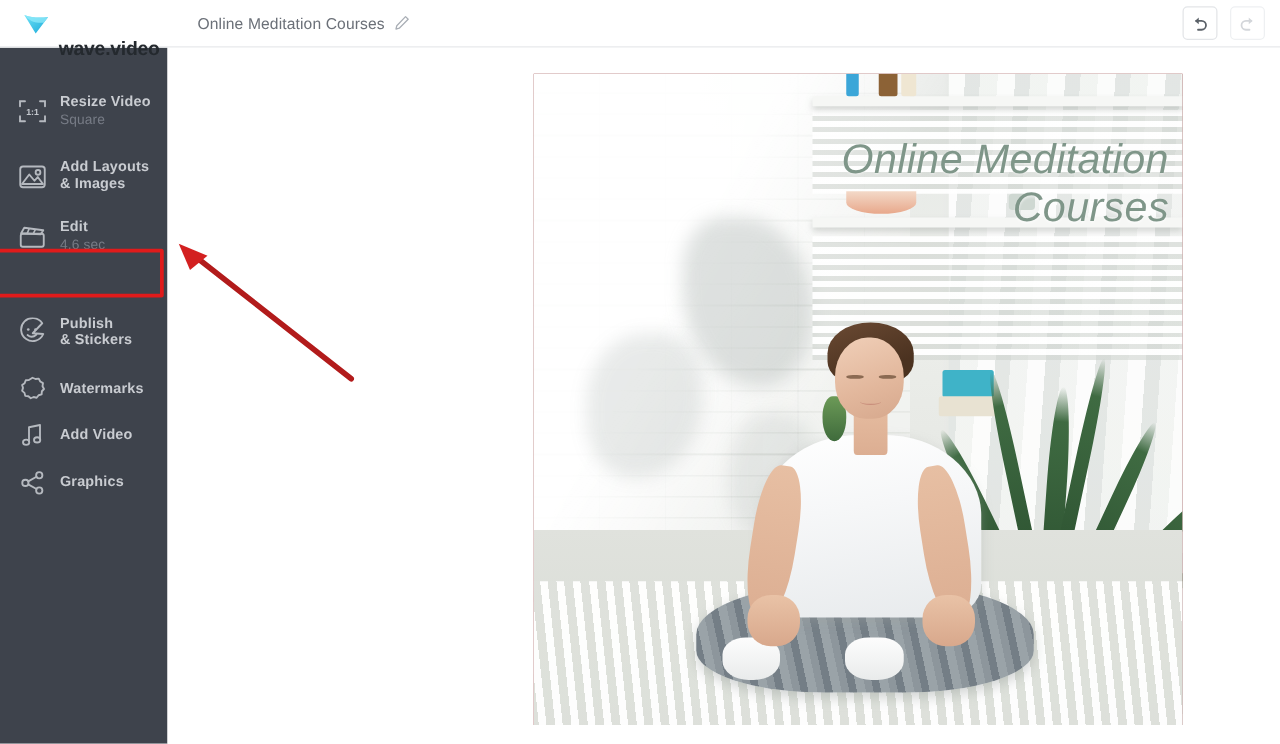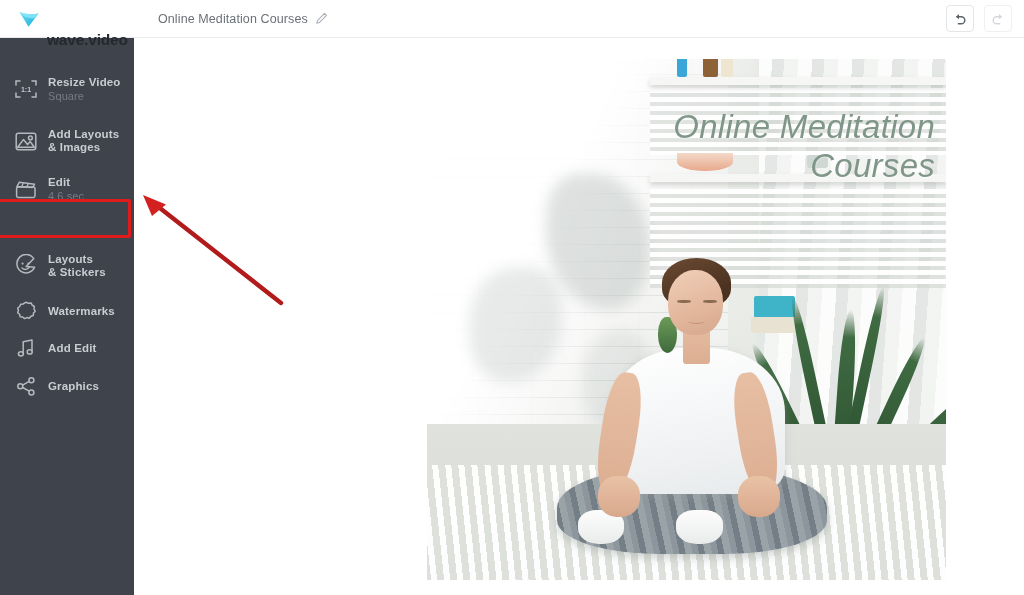--- a/index.html
+++ b/index.html
@@ -315,21 +315,21 @@
     <div id="row-graphics" class="side-item two-line">
       <span class="side-icon">
         <svg width="26" height="24" viewBox="0 0 26 24">
           <path d="M20.8 4.6 A9.2 9.2 0 1 0 21.6 13.2 L13.2 12.6 Z" fill="none" stroke="#b5b9bf" stroke-width="1.5" stroke-linejoin="round"></path>
           <circle cx="9.6" cy="9.6" r="1.05" fill="#b5b9bf"></circle>
           <circle cx="15.4" cy="9.6" r="1.05" fill="#b5b9bf"></circle>
           <path d="M9 14 Q12.5 17 16.2 13.6" fill="none" stroke="#b5b9bf" stroke-width="1.4" stroke-linecap="round"></path>
         </svg>
       </span>
       <span class="side-labels">
-        <span class="side-title">Layouts</span>
+        <span class="side-title">Publish</span>
         <span class="side-title">&amp; Stickers</span>
       </span>
     </div>
 
     <div id="row-watermarks" class="side-item">
       <span class="side-icon">
         <svg width="26" height="24" viewBox="0 0 26 24">
           <path d="M13 3.2 L15.4 4.2 L18 3.9 L19.2 6.2 L21.4 7.5 L21 10 L22.2 12.2
                    L20.5 14 L20.3 16.5 L17.9 17.2 L16.3 19.2 L13.9 18.6 L11.6 19.6
                    L9.7 18 L7.2 17.7 L6.6 15.3 L4.7 13.7 L5.4 11.3 L4.7 9 L6.7 7.5
@@ -343,21 +343,21 @@
 
     <div id="row-music" class="side-item">
       <span class="side-icon">
         <svg width="24" height="23" viewBox="0 0 24 23">
           <path d="M9.2 16.4 V4.8 L18 3 V14.4" fill="none" stroke="#b5b9bf" stroke-width="1.5" stroke-linejoin="round"></path>
           <ellipse cx="6.9" cy="16.8" rx="2.5" ry="2.1" fill="none" stroke="#b5b9bf" stroke-width="1.5"></ellipse>
           <ellipse cx="15.7" cy="14.9" rx="2.5" ry="2.1" fill="none" stroke="#b5b9bf" stroke-width="1.5"></ellipse>
         </svg>
       </span>
       <span class="side-labels">
-        <span class="side-title">Add Edit</span>
+        <span class="side-title">Add Video</span>
       </span>
     </div>
 
     <div id="row-publish" class="side-item">
       <span class="side-icon">
         <svg width="24" height="23" viewBox="0 0 24 23">
           <circle cx="17.4" cy="5.2" r="2.5" fill="none" stroke="#b5b9bf" stroke-width="1.5"></circle>
           <circle cx="6.3" cy="11.3" r="2.5" fill="none" stroke="#b5b9bf" stroke-width="1.5"></circle>
           <circle cx="17.4" cy="17.4" r="2.5" fill="none" stroke="#b5b9bf" stroke-width="1.5"></circle>
           <path d="M8.6 10.1 L15.2 6.4 M8.6 12.5 L15.2 16.2" stroke="#b5b9bf" stroke-width="1.5" stroke-linecap="round"></path>

